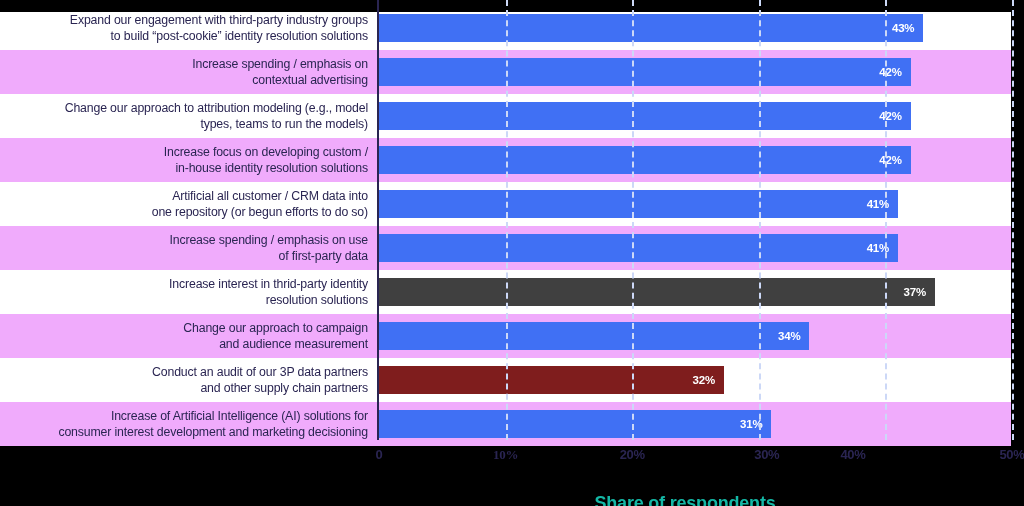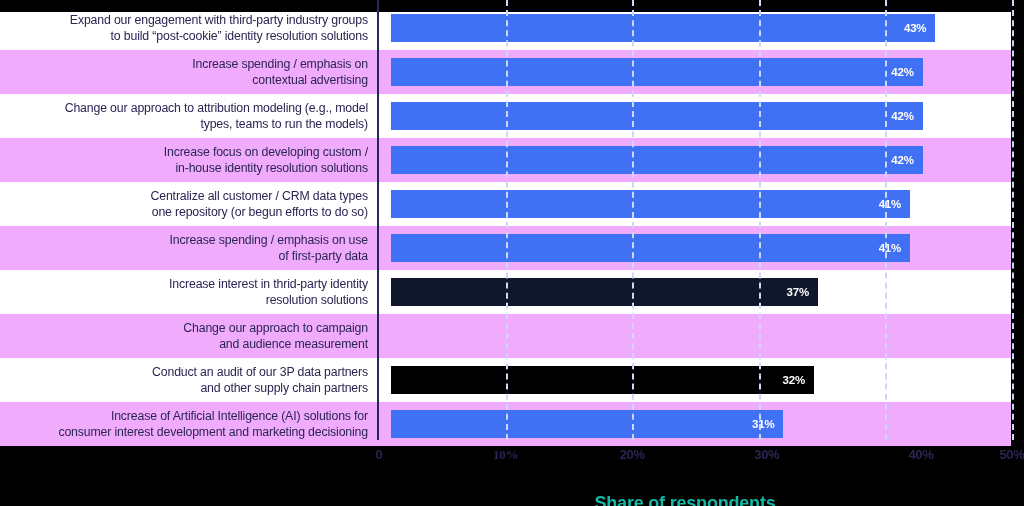--- a/index.html
+++ b/index.html
@@ -59,21 +59,20 @@
   
   .bar {
     position: absolute;
     left: 379px;
     top: 8px;
     height: 28px;
     background: #4070f4;
     display: flex;
     align-items: center;
     justify-content: flex-end;
-    margin-left: 12px;
   }
   .bar-value {
     color: #ffffff;
     font-size: 11.5px;
     font-weight: bold;
     letter-spacing: -0.2px;
     padding-right: 9px;
     white-space: nowrap;
   }
 
@@ -149,48 +148,51 @@
         </div>
       </div>
       <div class="row alt" style="margin-top: 0px;">
         <div class="row-label">Increase focus on developing custom /
 in-house identity resolution solutions</div>
         <div class="bar" style="width: 531.72px; background: rgb(64, 112, 244);">
           <span class="bar-value">42%</span>
         </div>
       </div>
       <div class="row" style="margin-top: 0px;">
-        <div class="row-label">Centralize all customer / CRM data types
+        <div class="row-label">Artificial all customer / CRM data into
 one repository (or begun efforts to do so)</div>
         <div class="bar" style="width: 519.06px; background: rgb(64, 112, 244);">
           <span class="bar-value">41%</span>
         </div>
       </div>
       <div class="row alt" style="margin-top: 0px;">
         <div class="row-label">Increase spending / emphasis on use
 of first-party data</div>
         <div class="bar" style="width: 519.06px; background: rgb(64, 112, 244);">
           <span class="bar-value">41%</span>
         </div>
       </div>
       <div class="row" style="margin-top: 0px;">
         <div class="row-label">Increase interest in thrid-party identity
 resolution solutions</div>
-        <div class="bar" style="width: 427px; background: #0f172a;">
+        <div class="bar" style="width: 556px; background: #404040;">
           <span class="bar-value">37%</span>
         </div>
       </div>
       <div class="row alt" style="margin-top: 0px;">
         <div class="row-label">Change our approach to campaign
 and audience measurement</div>
+        <div class="bar" style="width: 430.44px; background: rgb(64, 112, 244);">
+          <span class="bar-value">34%</span>
+        </div>
       </div>
       <div class="row" style="margin-top: 0px;">
         <div class="row-label">Conduct an audit of our 3P data partners
 and other supply chain partners</div>
-        <div class="bar" style="width: 423px; background: #000000;">
+        <div class="bar" style="width: 345px; background: #7f1d1d;">
           <span class="bar-value">32%</span>
         </div>
       </div>
       <div class="row alt" style="margin-top: 0px;">
         <div class="row-label">Increase of Artificial Intelligence (AI) solutions for
 consumer interest development and marketing decisioning</div>
         <div class="bar" style="width: 392.46px; background: rgb(64, 112, 244);">
           <span class="bar-value">31%</span>
         </div>
       </div>
@@ -202,19 +204,19 @@
       <div class="gridline" style="left: 632.2px;"></div>
       <div class="gridline" style="left: 758.8px;"></div>
       <div class="gridline" style="left: 885.4px;"></div>
       <div class="gridline" style="left: 1012px;"></div>
     </div>
   <div id="ticks">
       <div class="tick-label" style="left: 379px;">0</div>
       <div class="tick-label" style="left: 505.6px; font-family: Liberation Serif, serif;">10%</div>
       <div class="tick-label" style="left: 632.2px;">20%</div>
       <div class="tick-label" style="left: 758.8px; margin-left: 8px;">30%</div>
-      <div class="tick-label" style="left: 921px;">40%</div>
+      <div class="tick-label" style="left: 853px;">40%</div>
       <div class="tick-label" style="left: 1012px;">50%</div>
     </div>
 
   <div id="axis-title">Share of respondents</div>
 
 </div>
 
 </body></html>

